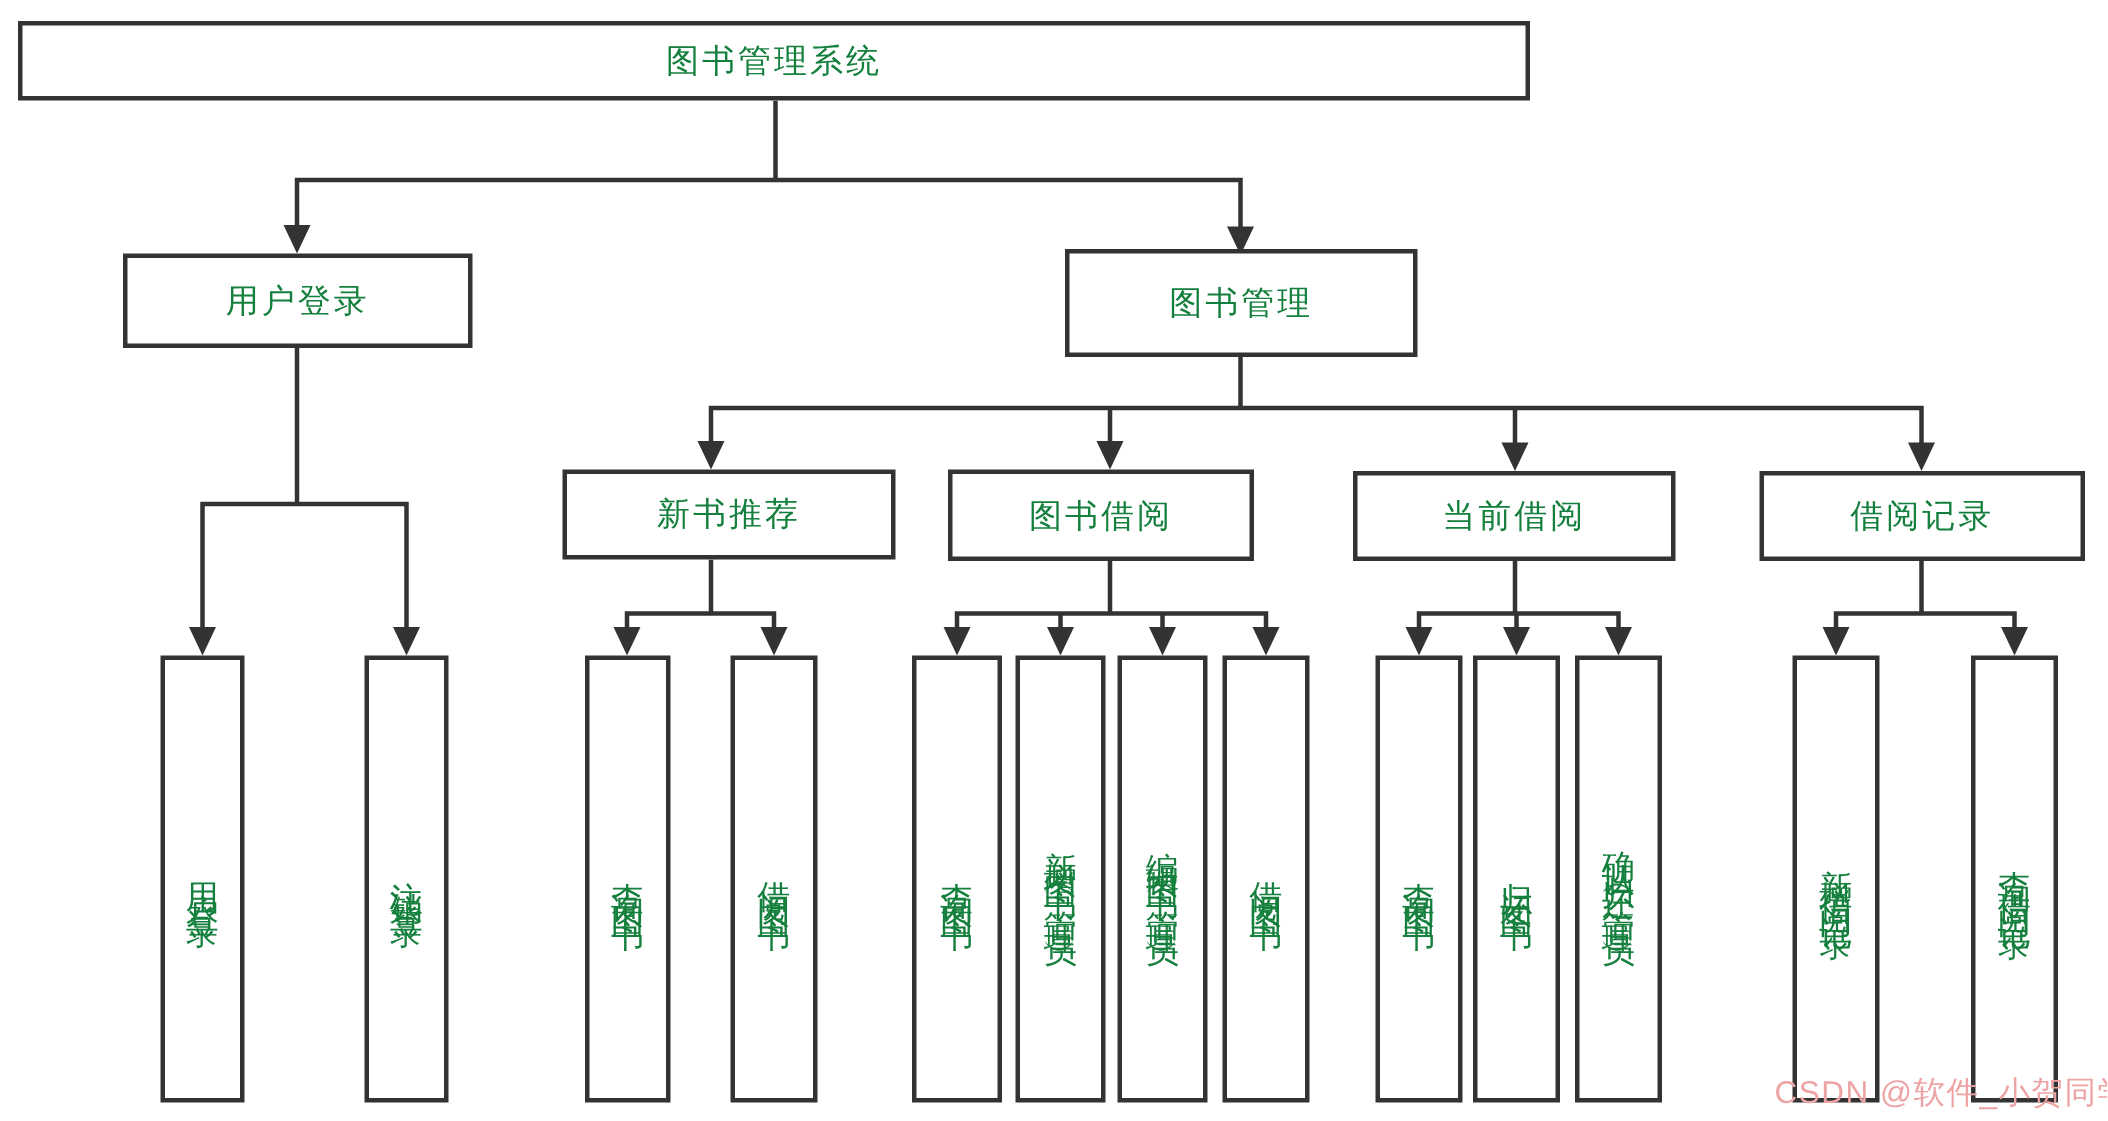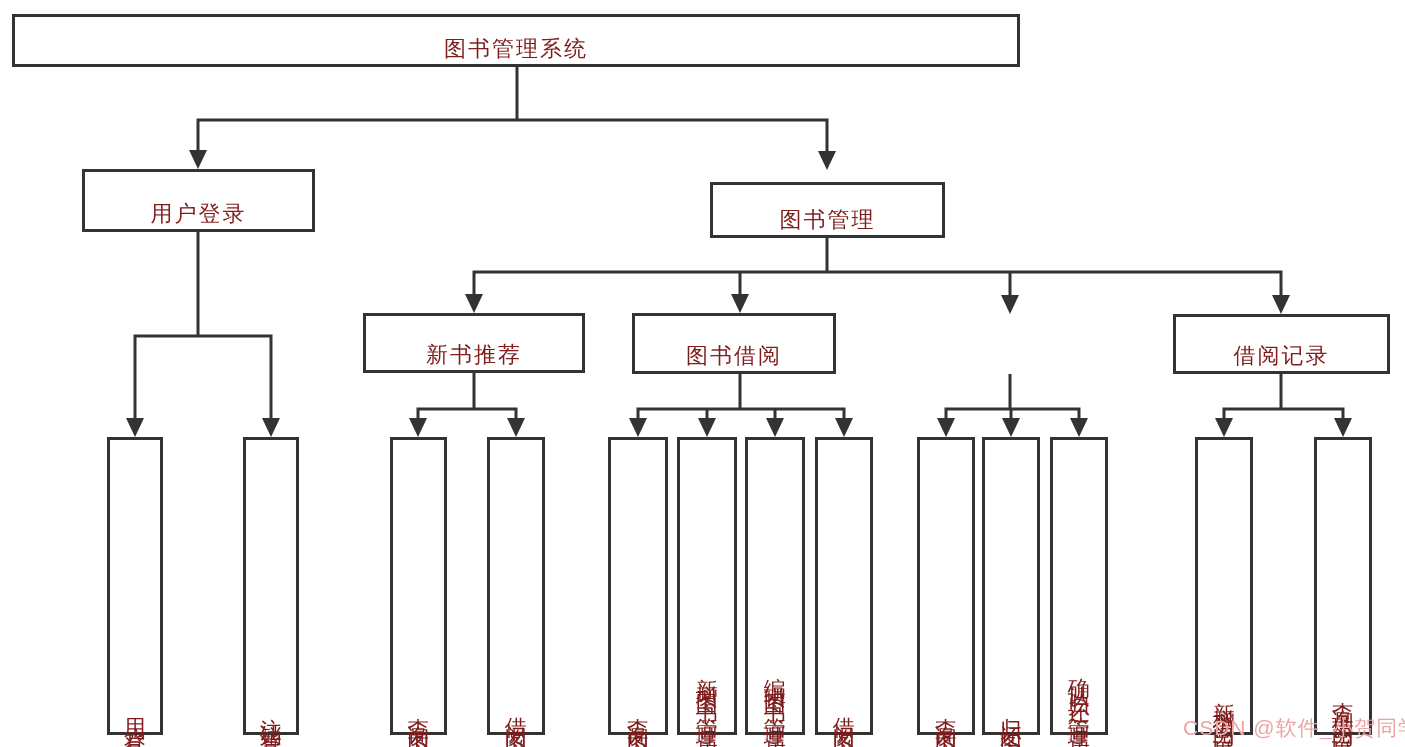--- a/index.html
+++ b/index.html
@@ -10,23 +10,23 @@
     font-family:"Liberation Sans","DejaVu Sans",sans-serif;
     overflow:hidden;
   }
   #connectors{position:absolute;left:0;top:0;}
   .node{
     position:absolute;
     box-sizing:border-box;
     border:3px solid #333333;
     background:#ffffff;
     display:flex;
-    align-items:flex-end;
+    align-items:center;
     justify-content:center;
-    color:#7f1d1d;
+    color:#15803d;
   }
   .h-node .label{
     font-size:22px;
     letter-spacing:2px;
     white-space:nowrap;
   }
   .v-node .label{
     writing-mode:vertical-rl;
     text-orientation:mixed;
     font-size:22px;
@@ -84,29 +84,32 @@
     </g>
   </svg>
 
   <div class="node h-node" style="left:12px;top:14px;width:1008px;height:53px">
     <span class="label">图书管理系统</span>
   </div>
 
   <div class="node h-node" style="left:82px;top:169px;width:233px;height:63px">
     <span class="label">用户登录</span>
   </div>
-  <div class="node h-node" style="left:710px;top:182px;width:235px;height:56px">
+  <div class="node h-node" style="left:710px;top:166px;width:235px;height:72px">
     <span class="label">图书管理</span>
   </div>
 
-  <div class="node h-node" style="left:363px;top:313px;width:222px;height:60px">
+  <div class="node h-node" style="left:375px;top:313px;width:222px;height:60px">
     <span class="label">新书推荐</span>
   </div>
   <div class="node h-node" style="left:632px;top:313px;width:204px;height:61px">
     <span class="label">图书借阅</span>
+  </div>
+  <div class="node h-node" style="left:902px;top:314px;width:215px;height:60px">
+    <span class="label">当前借阅</span>
   </div>
   <div class="node h-node" style="left:1173px;top:314px;width:217px;height:60px">
     <span class="label">借阅记录</span>
   </div>
 
   <div class="node v-node" style="left:107px;width:56px">
     <span class="label">用户登录</span>
   </div>
   <div class="node v-node" style="left:243px;width:56px">
     <span class="label">注销登录</span>

